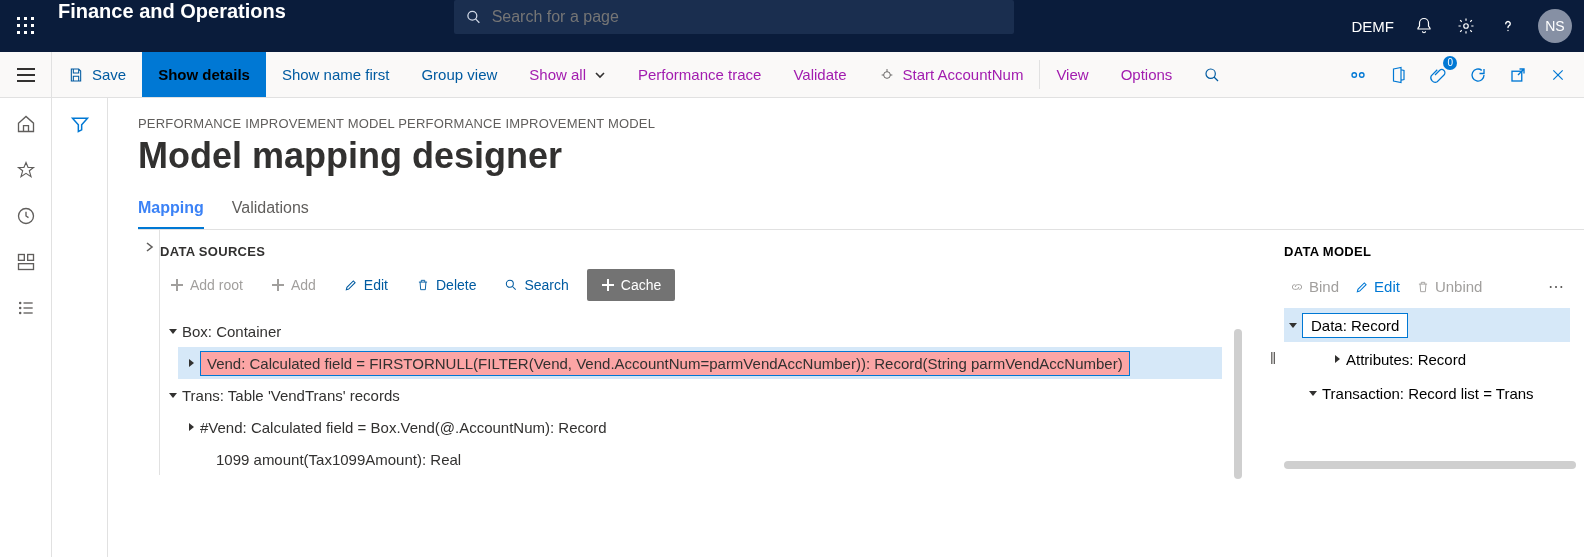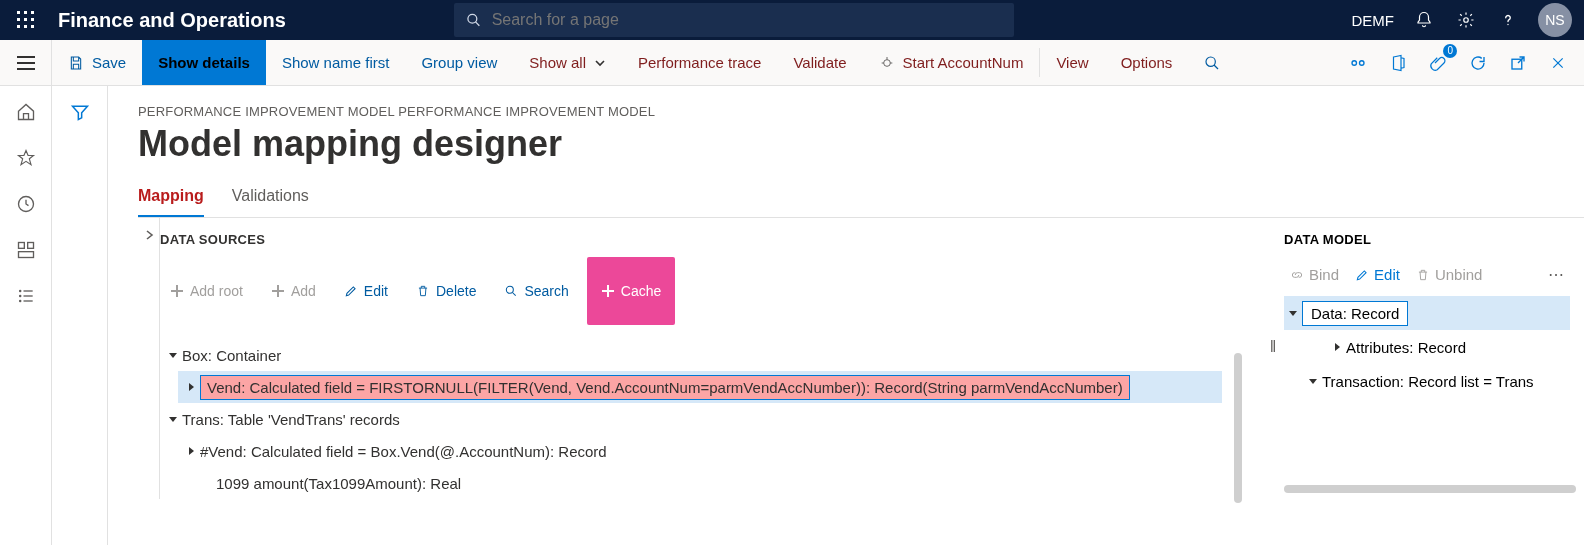--- a/index.html
+++ b/index.html
@@ -1,33 +1,33 @@
 <!DOCTYPE html>
 <html><head>
 <meta charset="utf-8">
 <style>
   * { box-sizing: border-box; margin: 0; padding: 0; font-family: "Segoe UI", Arial, sans-serif; }
   body { background: #fff; width: 1584px; height: 557px; overflow: hidden; }
 
   
-  .topbar { background: #0a1c3b; height: 40px; display: flex; align-items: center; color: #fff; }
+  .topbar { background: #0a1c3b; height: 52px; display: flex; color: #fff; }
   .topbar .waffle { width: 52px; display:flex; align-items:center; justify-content:center; }
   .topbar .brand { font-size: 20px; font-weight: 600; margin-left: 6px; }
   .topbar .search-wrap { margin-left: auto; margin-right: auto; width: 560px; }
   .topbar .search { background: #1a2e4f; border: none; width: 560px; height: 34px; border-radius: 2px; display:flex; align-items:center; padding:0 12px; gap:10px; color:#d0d8e6; }
   .topbar .search input { background:transparent; border:none; outline:none; color:#d0d8e6; font-size:16px; width:100%; }
   .topbar .right { margin-left:auto; display:flex; align-items:center; gap:18px; padding-right:12px; }
   .topbar .right .company { font-size:15px; }
   .topbar .iconbtn { width:24px; height:24px; display:flex; align-items:center; justify-content:center; cursor:pointer; }
   .topbar .avatar { width:34px; height:34px; border-radius:50%; background:#8690a4; display:flex; align-items:center; justify-content:center; font-size:14px; }
 
   
   .cmdbar { height:46px; border-bottom:1px solid #e1e1e1; display:flex; align-items:stretch; background:#faf9f8; }
   .cmdbar .hamburger { width:52px; display:flex; align-items:center; justify-content:center; border-right:1px solid #e1e1e1; }
-  .cmdbar .cmd { display:flex; align-items:center; padding:0 16px; gap:8px; font-size:15px; cursor:pointer; color:#7f1d1d; }
+  .cmdbar .cmd { display:flex; align-items:center; padding:0 16px; gap:8px; font-size:15px; cursor:pointer; color:#a21caf; }
   .cmdbar .cmd.link { color:#005ba1; }
   .cmdbar .cmd.primary { background:#0078d4; color:#000000;font-weight:bold; }
   .cmdbar .sep { width:1px; background:#e1e1e1; margin:8px 0; }
   .cmdbar .spacer { flex:1; }
   .cmdbar .right-icons { display:flex; align-items:center; gap:4px; padding-right:8px; }
   .cmdbar .icbtn { width:36px; height:36px; display:flex; align-items:center; justify-content:center; cursor:pointer; position:relative; color:#005ba1;}
   .cmdbar .icbtn .badge { position:absolute; top:-1px; right:-1px; background:#0078d4; color:#fff; font-size:10px; border-radius:8px; padding:0 4px; line-height:14px; height:14px; }
 
   
   .layout { display:flex; height:calc(100% - 98px); }
@@ -36,34 +36,34 @@
 
   .filterrail { width:56px; border-right:1px solid #e1e1e1; display:flex; justify-content:center; padding-top:16px; }
   .filterrail .fbtn { color:#0078d4; cursor:pointer; }
 
   .content { flex:1; padding:18px 0 0 30px; position:relative; }
   .crumb { font-size:13px; color:#605e5c; letter-spacing:0.2px; margin-bottom: 4px;}
   .page-title { font-size:36px; font-weight:600; color:#323130; margin-bottom:14px; }
 
   .tabs { display:flex; gap:28px; border-bottom:1px solid #e1e1e1; margin-bottom:0; }
   .tabs .tab { padding:8px 0 10px; font-size:16px; color:#605e5c; cursor:pointer; }
-  .tabs .tab.active { color:#b91c1c; font-weight:600; border-bottom:2px solid #0078d4; }
+  .tabs .tab.active { color:#3b82f6; font-weight:600; border-bottom:2px solid #0078d4; }
 
   .pane-wrap { display:flex; gap:0; margin-top:0; }
   .ds-pane { flex:1; padding-top:14px; position:relative; }
 
   .expand-bar { width:22px; border-right:1px solid #e1e1e1; display:flex; align-items:flex-start; justify-content:center; padding-top:12px; color:#605e5c; }
 
   .section-title { font-size:13px; font-weight:700; letter-spacing:0.3px; color:#323130; margin-bottom:10px; }
 
   .ds-toolbar { display:flex; align-items:center; gap:8px; margin-bottom:14px; }
   .ds-toolbar .tbtn { display:flex; align-items:center; gap:6px; padding:6px 10px; font-size:14px; cursor:pointer; border-radius:2px; }
   .ds-toolbar .tbtn.text { color:#a19f9d; }
   .ds-toolbar .tbtn.link { color:#005ba1; }
-  .ds-toolbar .tbtn.primary { background:#ec4899; color:#fff; padding:26px 14px; }
+  .ds-toolbar .tbtn.primary { background:#737373; color:#fff; padding:8px 14px; }
 
   .tree { font-size:15px; color:#323130; }
   .tree-row { display:flex; align-items:center; min-height:32px; padding-left:4px; }
   .tree-row .tw { width:18px; display:flex; justify-content:center; color:#323130; cursor:pointer; }
   .tree-row.selected { background:#d6e8f8; }
   .tree-row.selected .node-label { border:1px solid #0078d4; background:#fca5a5; padding:3px 6px; }
   .child-1 { margin-left:18px; }
   .child-2 { margin-left:34px; }
   .node-label { padding:2px 0; }
   .ds-scroll-v { position:absolute; right:20px; top:14px; width:8px; height:150px; background:#cfcfcf; border-radius:4px; }

